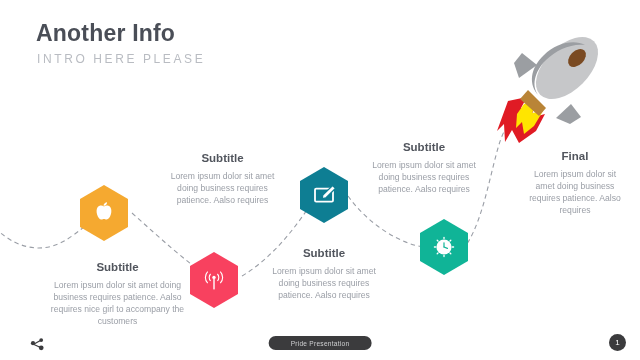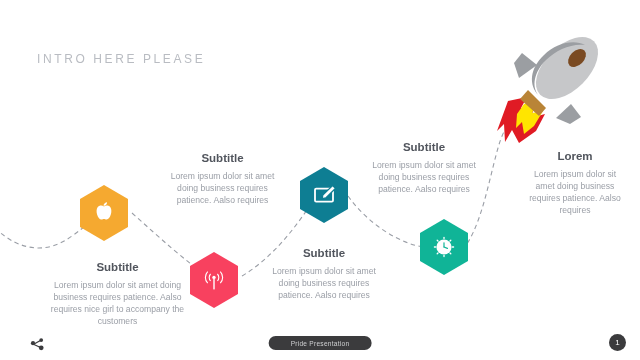--- a/index.html
+++ b/index.html
@@ -60,20 +60,21 @@
   }
   .share-icon{
     position:absolute;left:29px;top:336px;width:16px;height:16px;
   }
 </style>
 </head>
 <body>
 
 <div id="slide">
 
+  <div class="title">Another Info</div>
   <div class="subtitle">INTRO HERE PLEASE</div>
 
   <svg id="artwork" viewBox="0 0 640 360">
 
     <g>
       <path d="M -5 228 C 20 252 48 254 72 236 C 86 226 92 220 104 214" fill="none" stroke="#9a9ea6" stroke-width="1.1" stroke-dasharray="4.5 3.5"></path>
       <path d="M 132 213 C 160 238 186 262 208 276" fill="none" stroke="#9a9ea6" stroke-width="1.1" stroke-dasharray="4.5 3.5"></path>
       <path d="M 242 276 C 272 258 296 228 316 196" fill="none" stroke="#9a9ea6" stroke-width="1.1" stroke-dasharray="4.5 3.5"></path>
       <path d="M 348 196 C 368 224 400 244 424 247" fill="none" stroke="#9a9ea6" stroke-width="1.1" stroke-dasharray="4.5 3.5"></path>
       <path d="M 444 264 C 478 252 486 190 498 148 C 504 126 512 118 524 113" fill="none" stroke="#9a9ea6" stroke-width="1.1" stroke-dasharray="4.5 3.5"></path>
@@ -165,21 +166,21 @@
     <div class="h">Subtitle</div>
     <div class="p">Lorem ipsum dolor sit amet doing business requires patience. Aalso requires</div>
   </div>
 
   <div class="block" id="b4">
     <div class="h">Subtitle</div>
     <div class="p">Lorem ipsum dolor sit amet doing business requires patience. Aalso requires</div>
   </div>
 
   <div class="block" id="b5">
-    <div class="h">Lorem</div>
+    <div class="h">Final</div>
     <div class="p">Lorem ipsum dolor sit amet doing business requires patience. Aalso requires</div>
   </div>
 
   <svg class="share-icon" viewBox="0 0 16 16">
     <line x1="5" y1="8" x2="11.5" y2="4.5" stroke="#3b3b3d" stroke-width="1.3"></line>
     <line x1="5" y1="8.5" x2="11.5" y2="11.5" stroke="#3b3b3d" stroke-width="1.3"></line>
     <circle cx="4" cy="7.2" r="2.1" fill="#3b3b3d"></circle>
     <circle cx="12.2" cy="4.1" r="1.9" fill="#3b3b3d"></circle>
     <circle cx="12.2" cy="11.8" r="2.4" fill="#3b3b3d"></circle>
   </svg>

